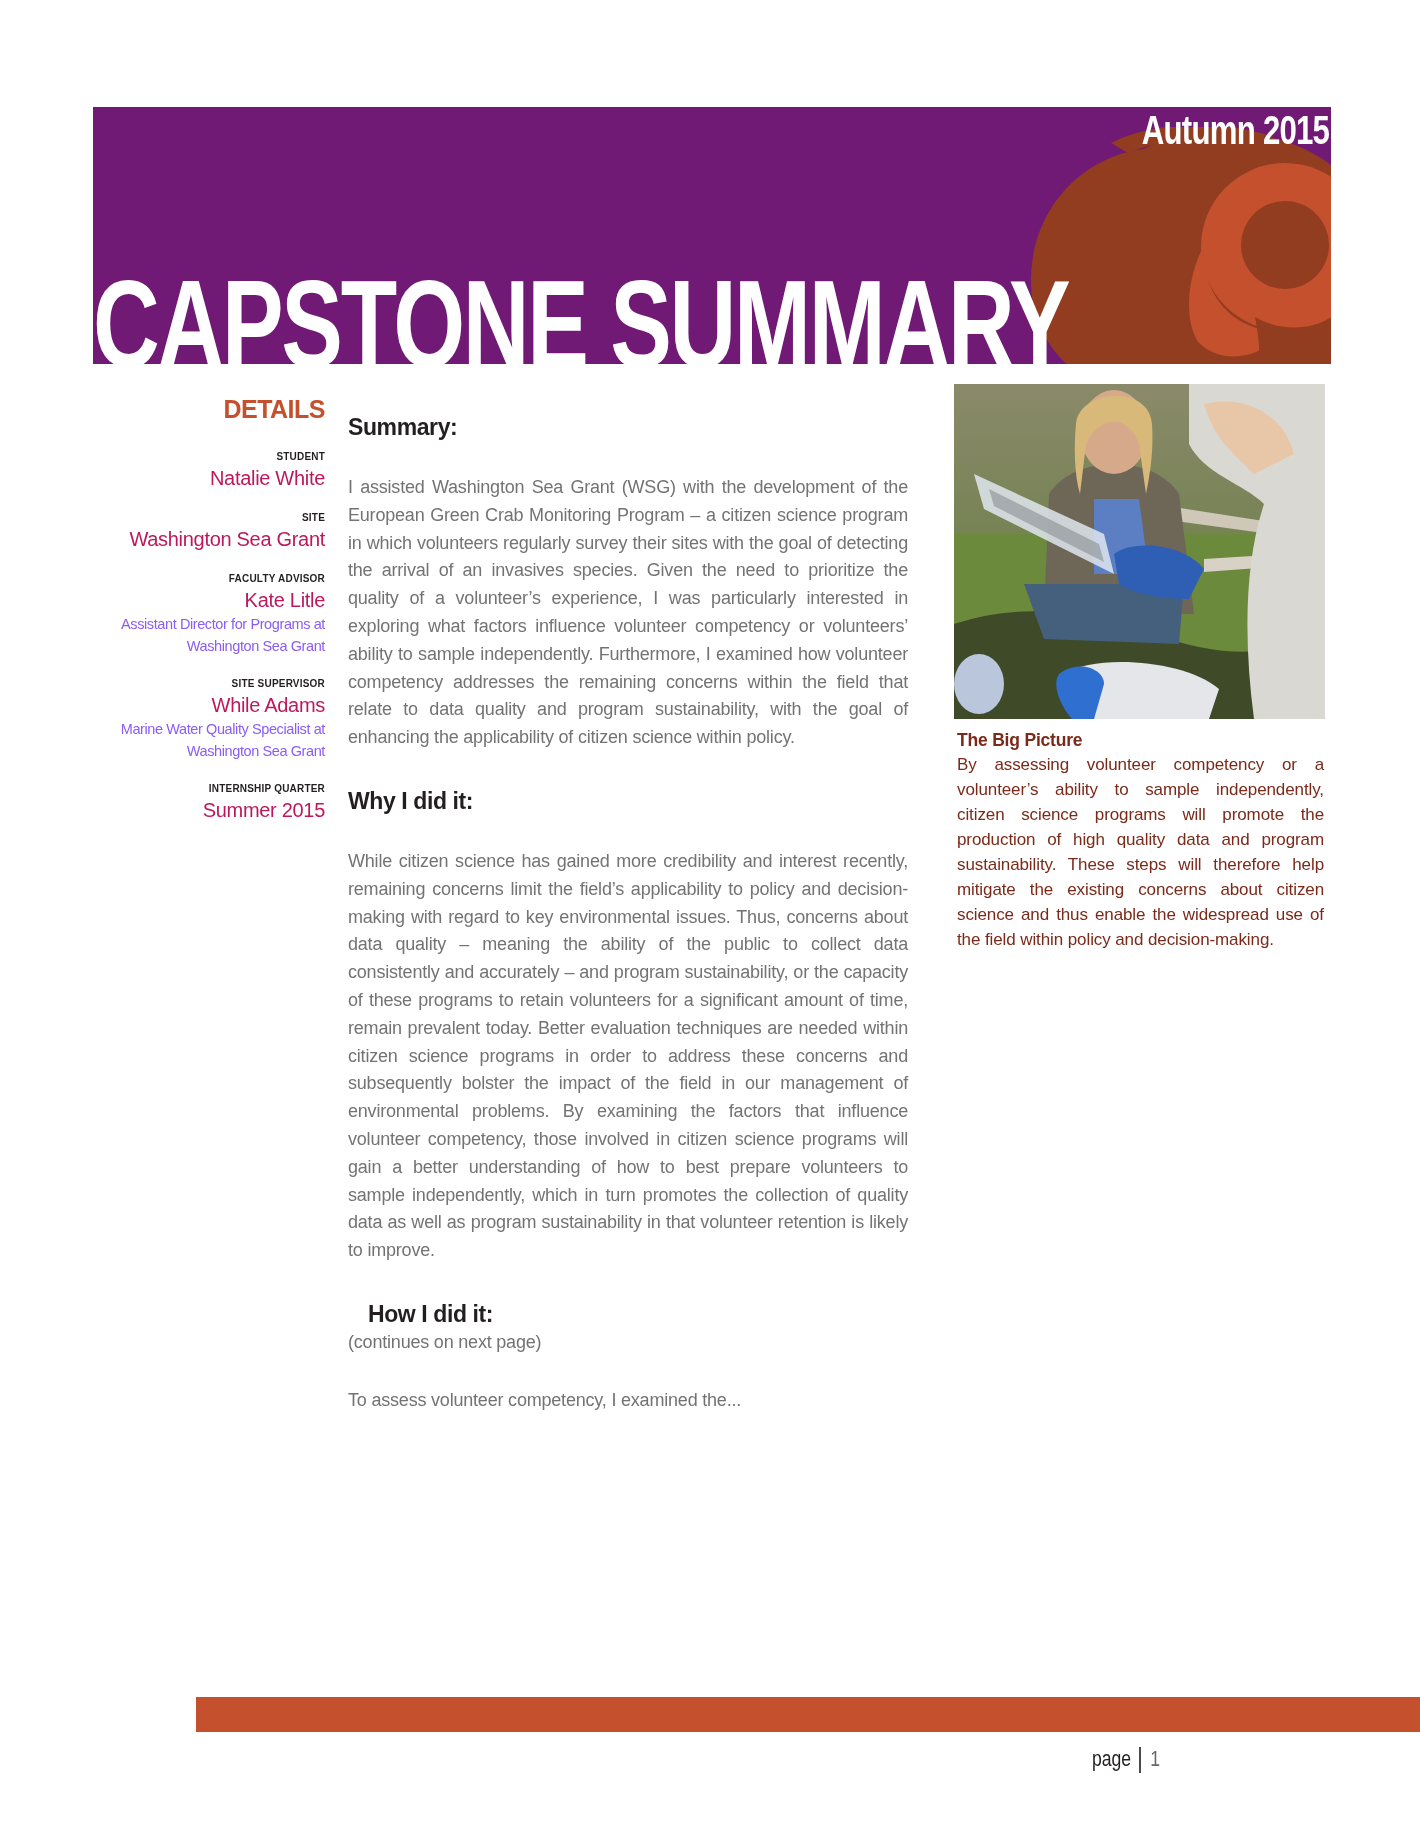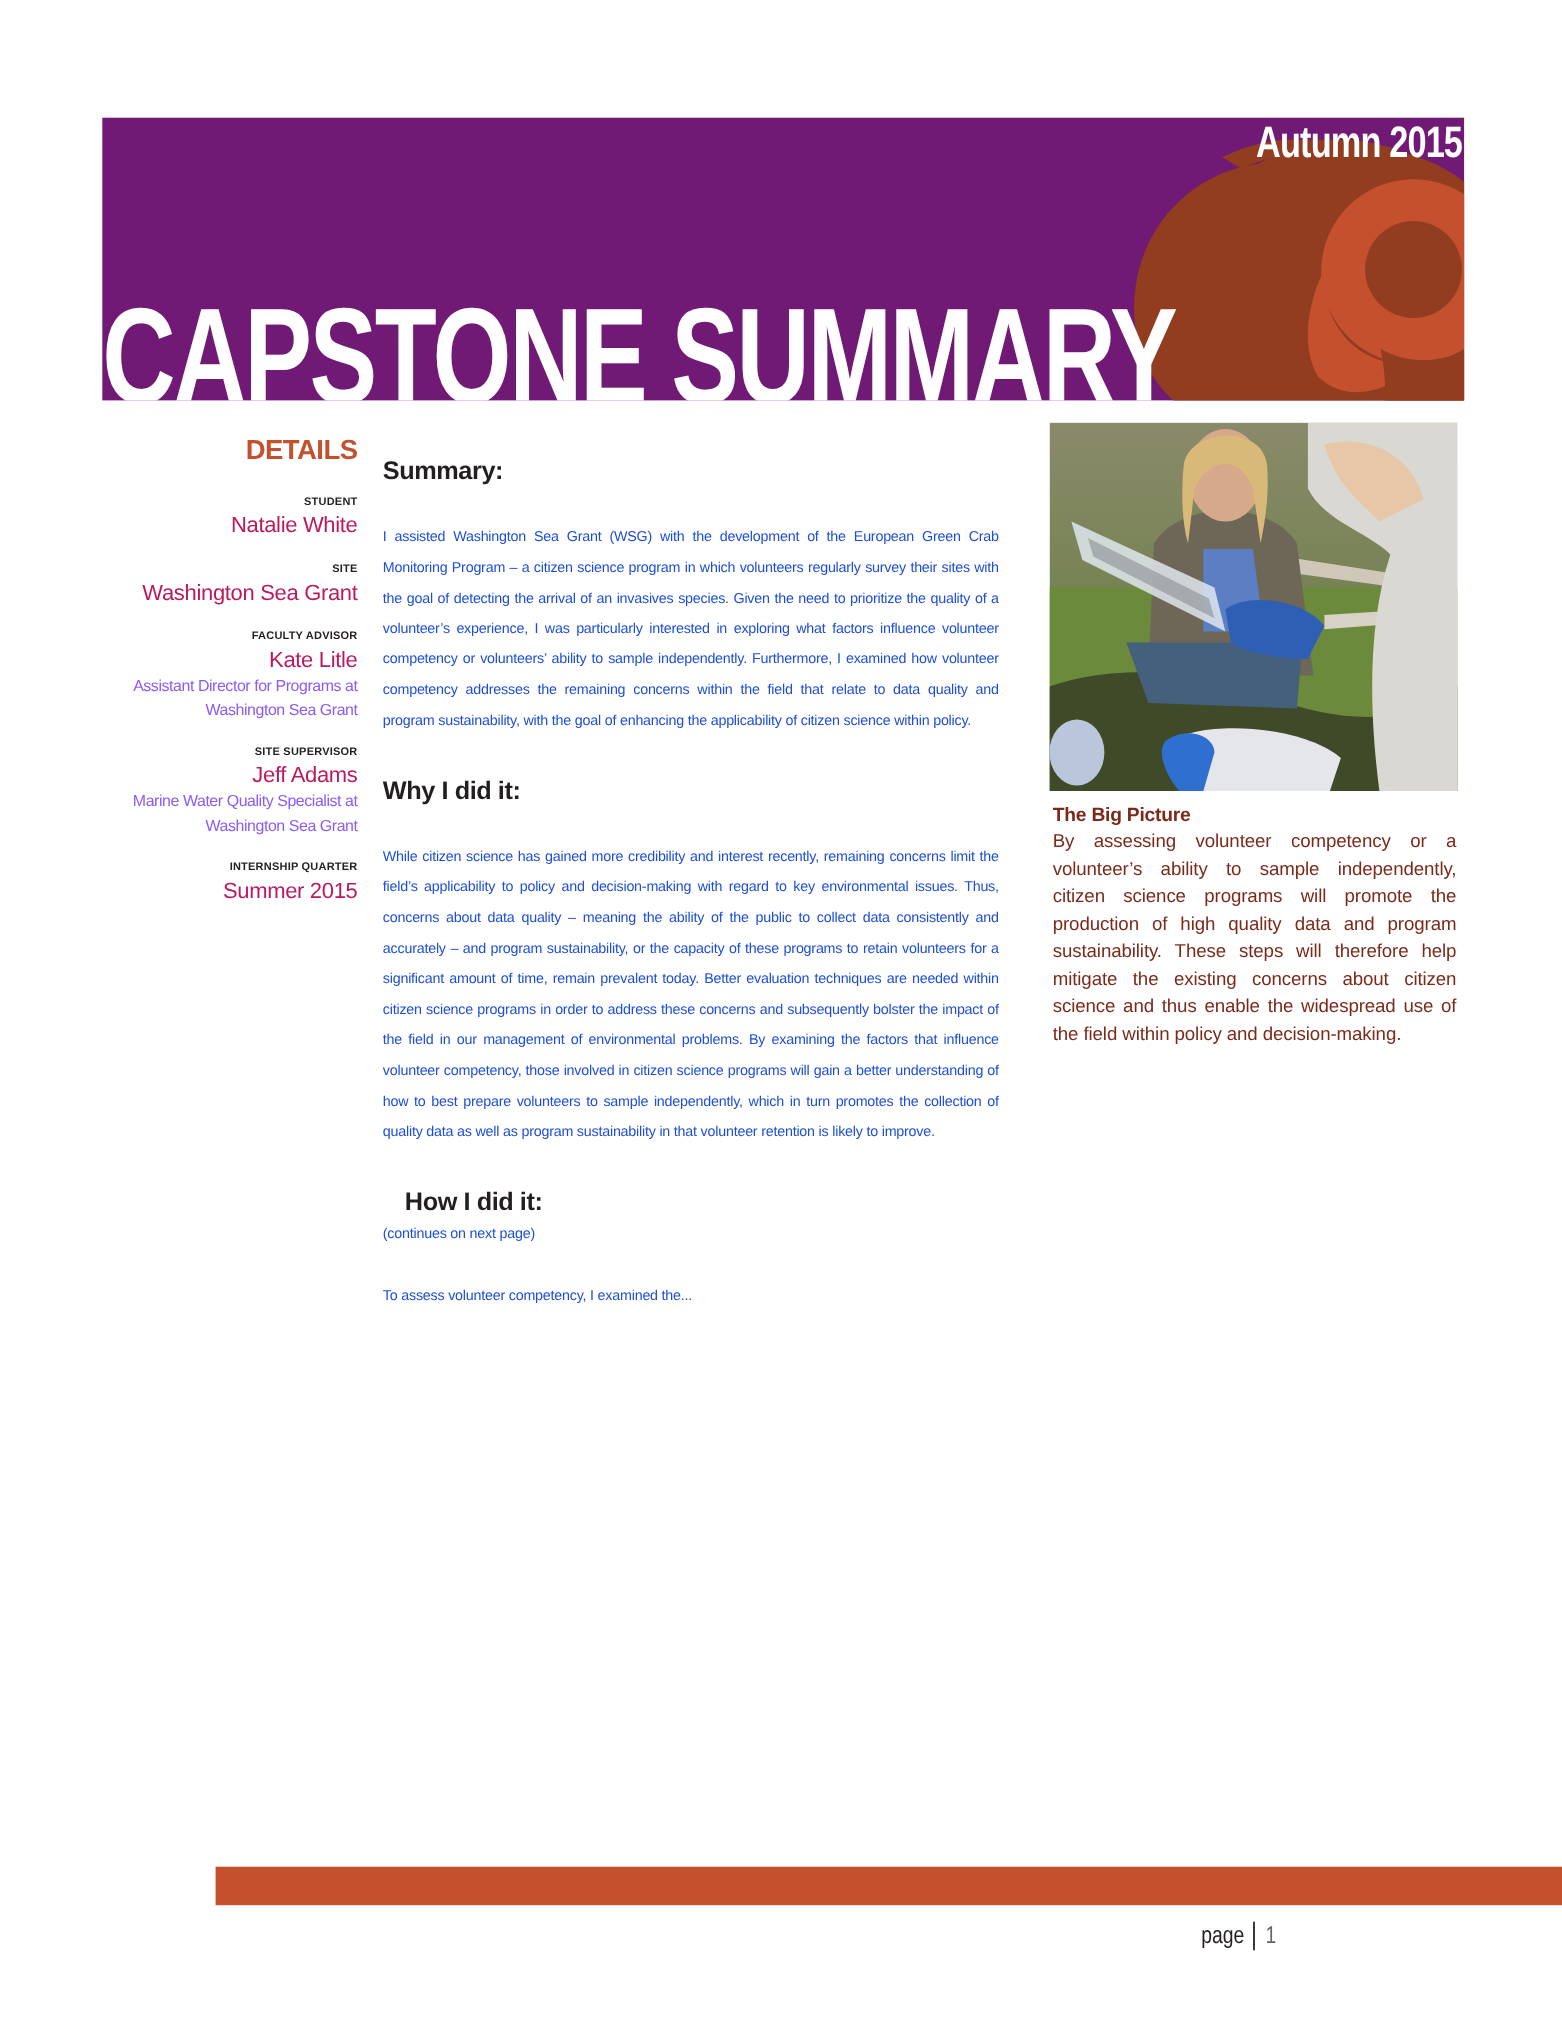--- a/index.html
+++ b/index.html
@@ -28,21 +28,21 @@
                  letter-spacing:0.2px; }
   .field-value { font-size:20px; line-height:26px; color:#be185d; letter-spacing:-0.3px; }
   .field-sub { font-size:14.5px; line-height:22px; color:#8b5cf6; letter-spacing:-0.4px; }
 
   
   .main { position:absolute; left:348px; top:380px; width:560px; }
   .title { font-weight:bold; font-size:23.5px; line-height:34px; color:#231f20;
            letter-spacing:-0.4px; margin:0; }
   .section-head { font-weight:bold; font-size:23px; line-height:30px; color:#231f20;
                   letter-spacing:-0.4px; margin:0; }
-  .para { font-size:13px; line-height:27.8px; color:#1d4ed8; text-align:justify;
+  .para { font-size:18px; line-height:27.8px; color:#737373; text-align:justify;
           text-align-last:left; margin:0; letter-spacing:-0.2px; }
 
   
   .photo { position:absolute; left:954px; top:384px; width:371px; height:335px; overflow:hidden; }
   .caption { position:absolute; left:957px; top:728px; width:367px; }
   .caption-head { font-weight:bold; font-size:17.5px; line-height:24px; color:#7b2a1a;
                   letter-spacing:-0.2px; }
   .caption-body { font-size:17px; line-height:25px; color:#7b2a1a; text-align:justify;
                   text-align-last:left; letter-spacing:-0.1px; margin:0; }
 
@@ -90,21 +90,21 @@
   </div>
 
   <div class="field">
     <div class="field-label">FACULTY ADVISOR</div>
     <div class="field-value">Kate Litle</div>
     <div class="field-sub">Assistant Director for Programs at Washington Sea Grant</div>
   </div>
 
   <div class="field">
     <div class="field-label">SITE SUPERVISOR</div>
-    <div class="field-value">Jeff Adams</div>
+    <div class="field-value">While Adams</div>
     <div class="field-sub">Marine Water Quality Specialist at Washington Sea Grant</div>
   </div>
 
   <div class="field">
     <div class="field-label">INTERNSHIP QUARTER</div>
     <div class="field-value">Summer 2015</div>
   </div>
 </div>
 
 <div class="main">

